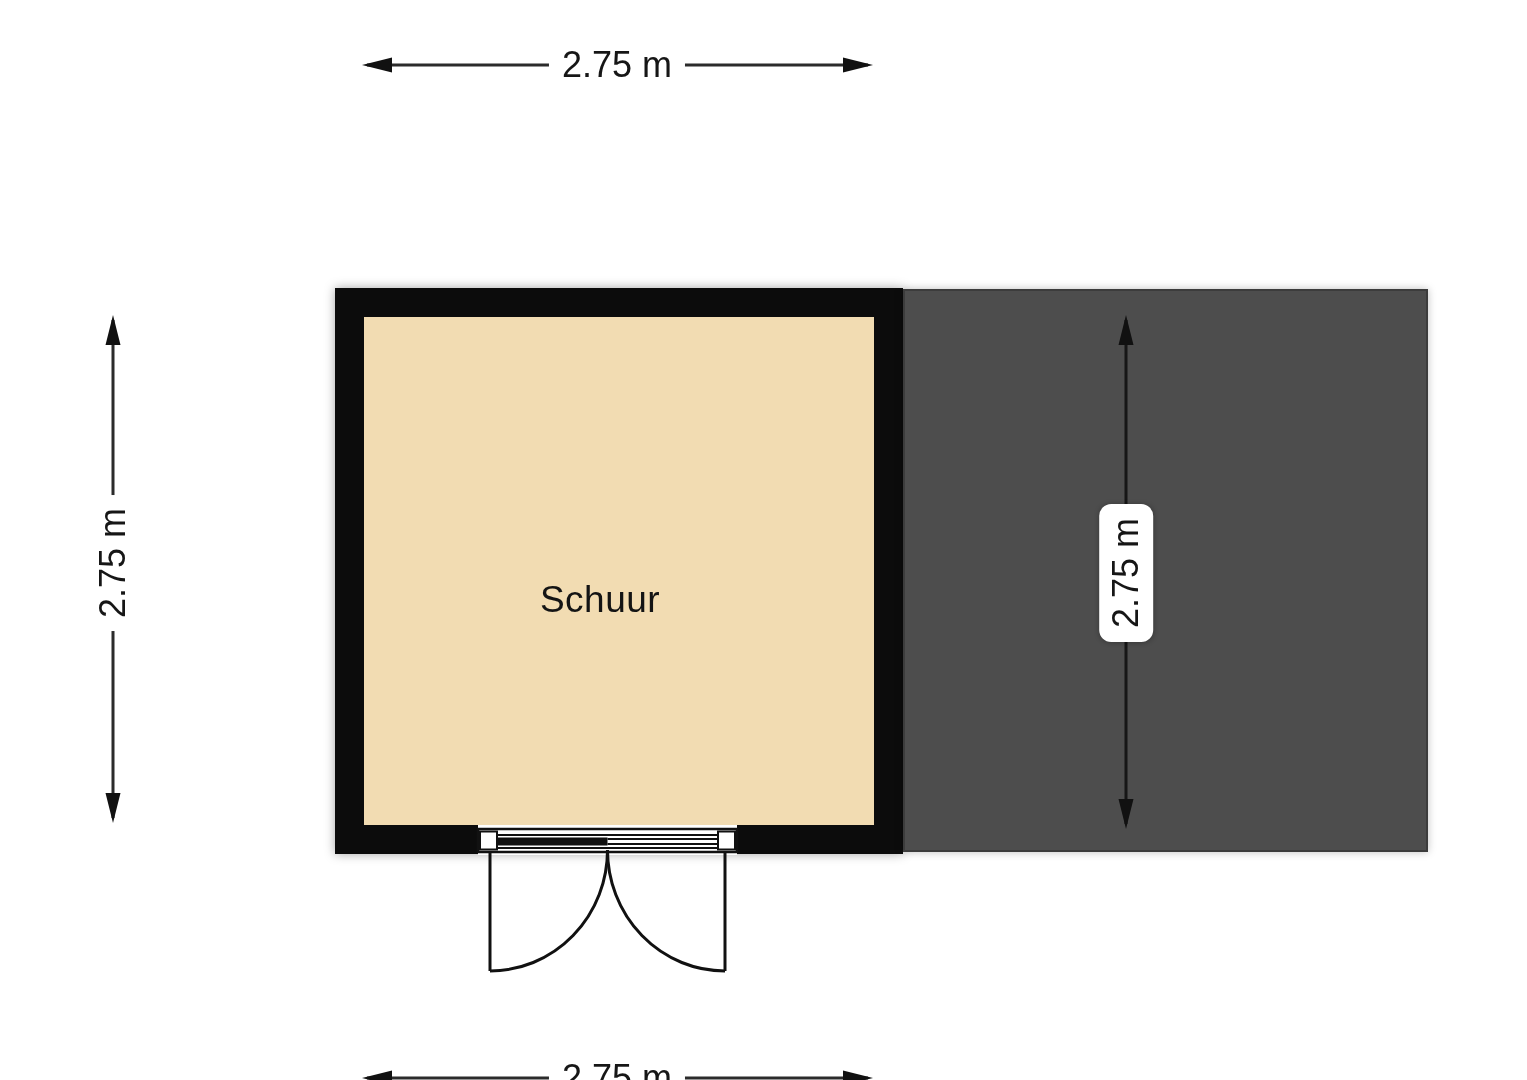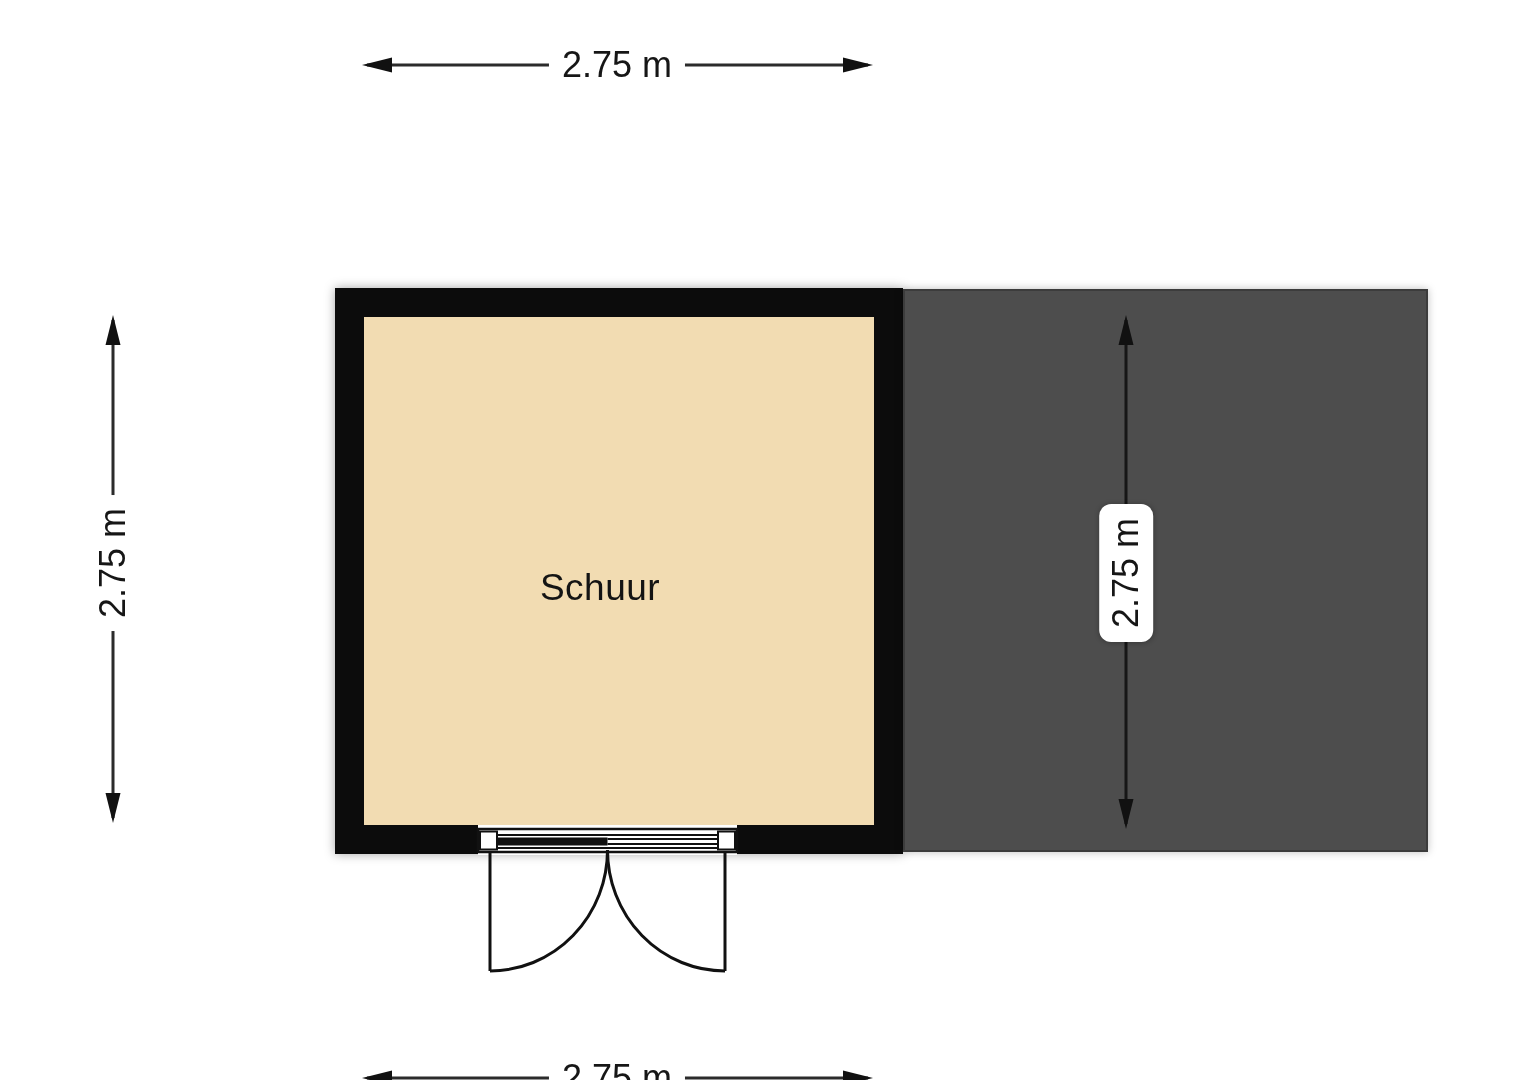--- a/index.html
+++ b/index.html
@@ -100,16 +100,16 @@
   </svg>
 
   <div class="dim-label" style="left:617px; top:33px;">2.75 m</div>
 
   <div class="dim-label" style="left:617px; top:1046px;">2.75 m</div>
 
   <div class="dim-label vertical" style="left:113px; top:531px;">2.75 m</div>
 
   <div class="dim-label vertical boxed" style="left:1126px; top:541px;">2.75 m</div>
 
-  <div class="room-label" style="left:600px; top:556px;">Schuur</div>
+  <div class="room-label" style="left:600px; top:568px;">Schuur</div>
 
 
 </div>
 
 </body></html>

